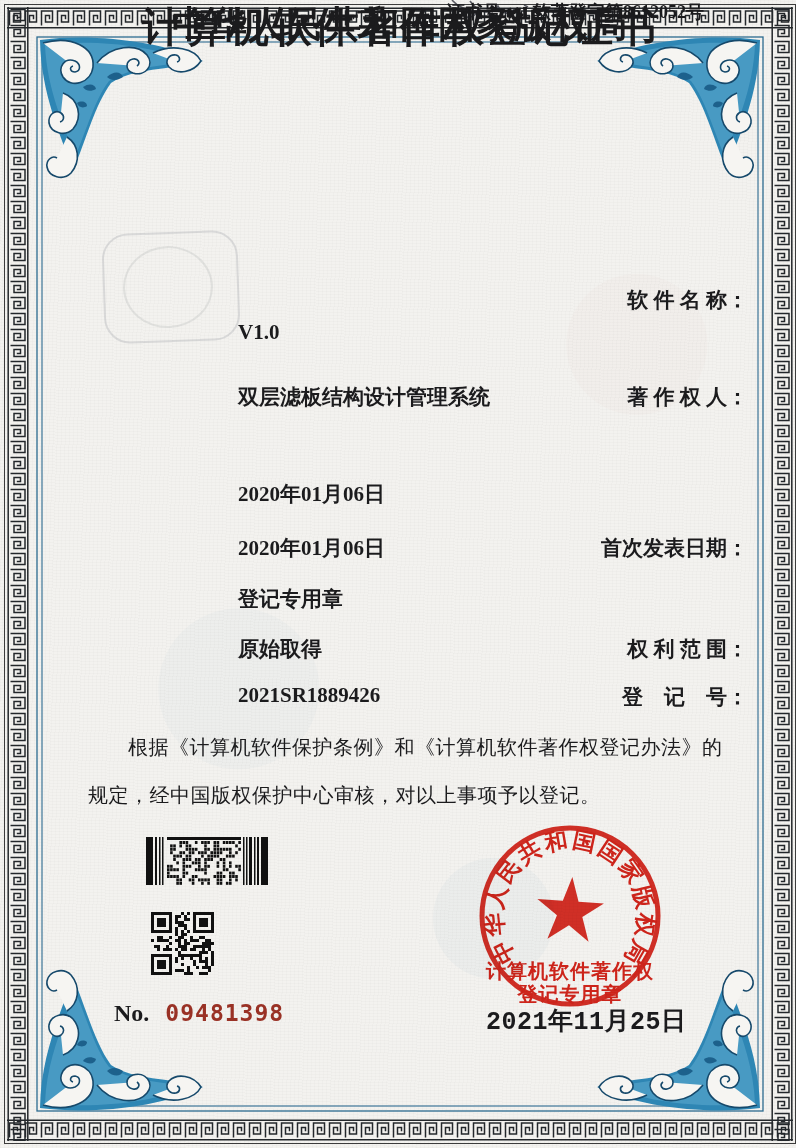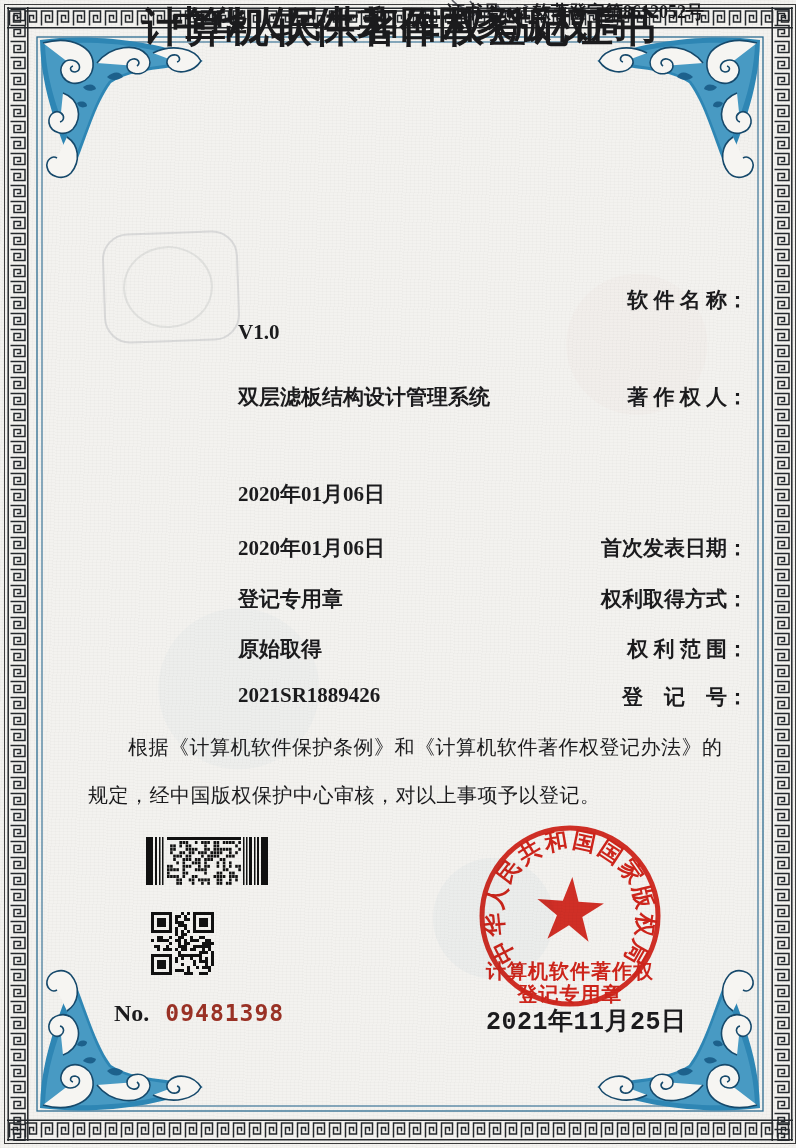--- a/index.html
+++ b/index.html
@@ -123,21 +123,20 @@
     <span class="val">双层滤板结构设计管理系统</span>
   </div>
   <div class="abs content row" style="top:480px">
     <span class="val">2020年01月06日</span>
   </div>
   <div class="abs content row" style="top:534px">
     <span class="lbl">首次发表日期：</span>
     <span class="val">2020年01月06日</span>
   </div>
   <div class="abs content row" style="top:585px">
-    <span class="lbl">权利取得方式：</span>
     <span class="val">登记专用章</span>
   </div>
   <div class="abs content row" style="top:635px">
     <span class="lbl">权 利 范 围：</span>
     <span class="val">原始取得</span>
   </div>
   <div class="abs content row" style="top:683px">
     <span class="lbl">登　记　号：</span>
     <span class="val">2021SR1889426</span>
   </div>

